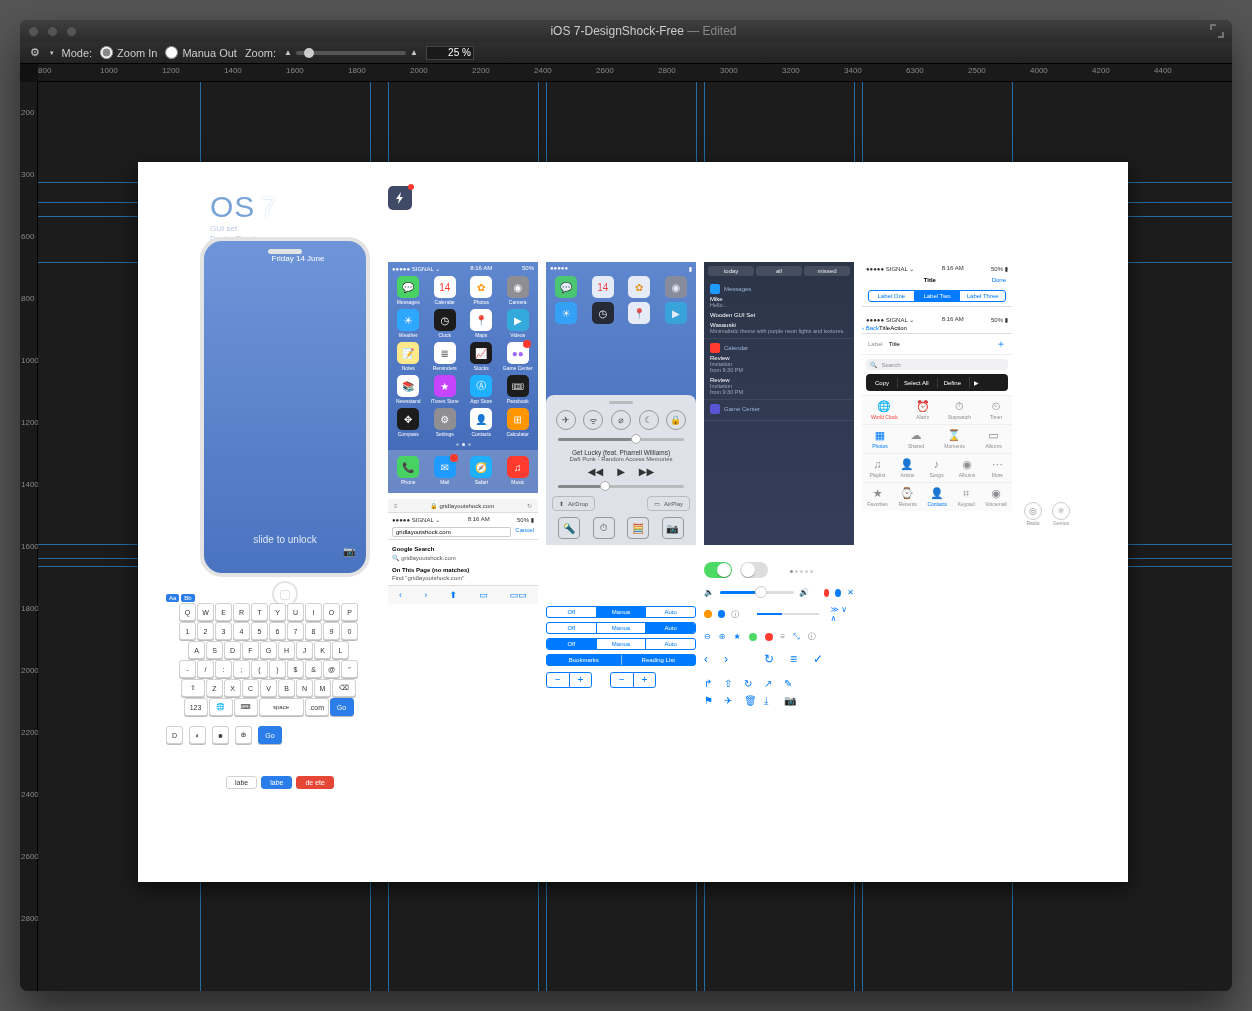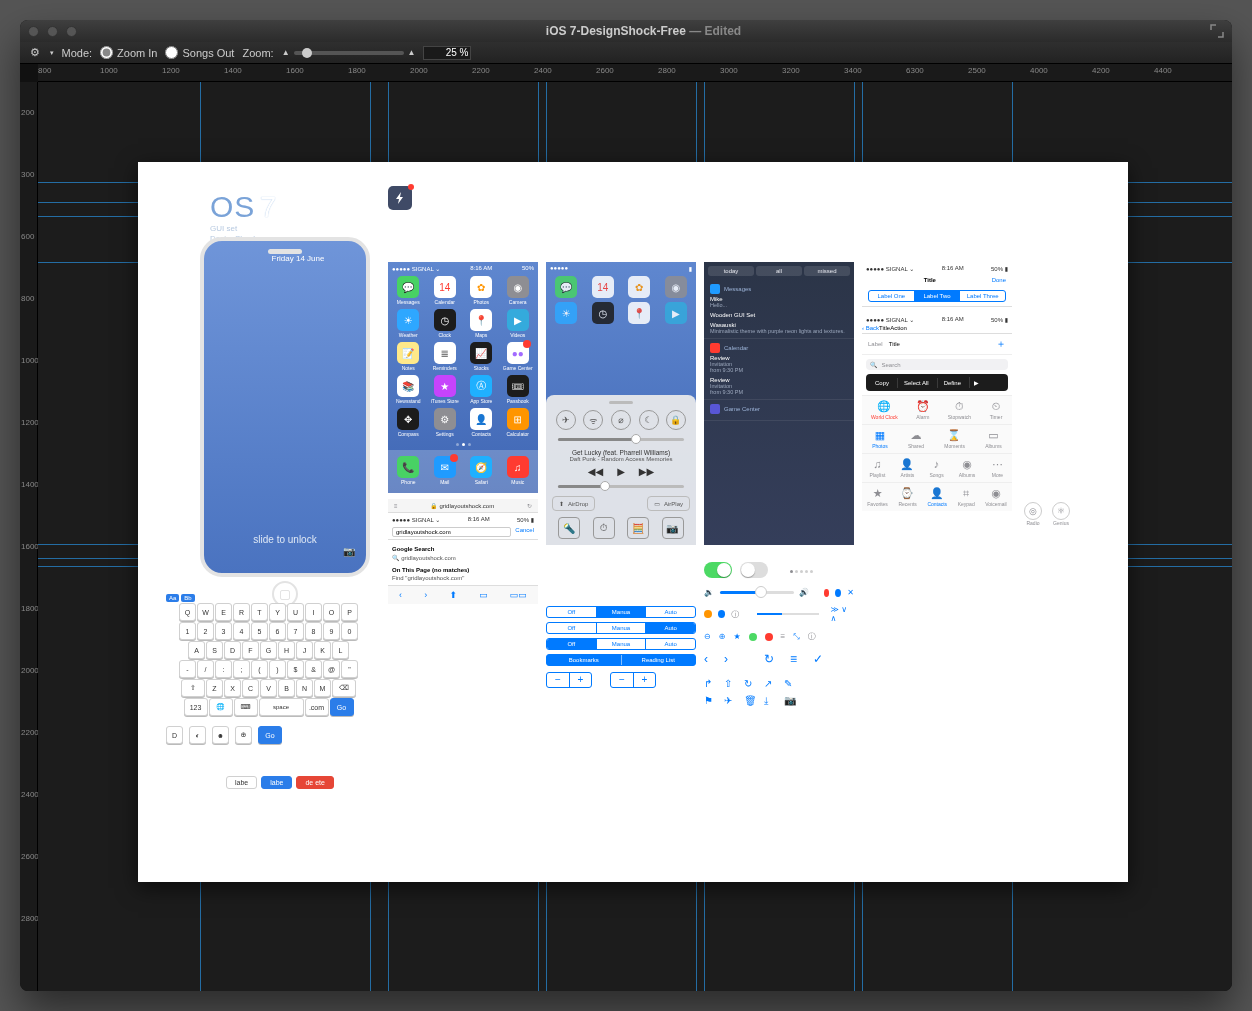--- a/index.html
+++ b/index.html
@@ -1,20 +1,20 @@
 <!DOCTYPE html>
 <html><head>
 <meta charset="utf-8">
 <style>
   * { box-sizing: border-box; margin: 0; padding: 0; }
   body { font-family: -apple-system, "Helvetica Neue", Helvetica, Arial, sans-serif; background:#555; width:1252px; height:1011px; overflow:hidden; }
 
   
   .window { width:1212px; height:971px; margin:20px; background:#111; border-radius:8px; box-shadow:0 20px 40px rgba(0,0,0,.5); overflow:hidden; position:relative; }
-  .titlebar { height:22px; background:linear-gradient(#3f3f3f,#2b2b2b); display:flex; align-items:center; color:#ccc; font-size:12px; padding:0 8px;font-weight:bold; }
+  .titlebar { height:22px; background:linear-gradient(#3f3f3f,#2b2b2b); display:flex; align-items:center; color:#ccc; font-size:12px; padding:0 8px; }
   .traffic-lights { display:flex; gap:8px; }
   .tl { width:11px; height:11px; border-radius:50%; background:#555; border:1px solid #333; }
   .title-text { flex:1; text-align:center; }
   .title-dim { color:#888; }
   .fs-icon { width:14px; height:14px; color:#888; }
   .fs-icon svg { width:14px; height:14px; }
 
   .toolbar { height:22px; background:linear-gradient(#2f2f2f,#222); display:flex; align-items:center; gap:8px; padding:0 8px; color:#ccc; font-size:11px; border-bottom:1px solid #000; }
   .toolbar .gear { width:14px; height:14px; display:inline-flex; align-items:center; justify-content:center; }
   .toolbar label { display:flex; align-items:center; gap:4px; }
@@ -209,21 +209,21 @@
   <div class="toolbar">
     <span class="gear">⚙</span>
       <span style="font-size:7px;">▾</span>
     <span>Mode:</span>
     <label>
         <input type="radio" checked="" style="">
         <span>Zoom In</span>
       </label>
     <label>
         <input type="radio" style="">
-        <span>Songs Out</span>
+        <span>Manua Out</span>
       </label>
     <span>Zoom:</span>
     <div class="zoom-slider-wrap">
       <span style="font-size:8px;">▲</span>
       <div class="zoom-slider">
           <div class="thumb"></div>
         </div>
       <span style="font-size:8px;">▲</span>
     </div>
     <div class="zoom-val">25 %</div>

